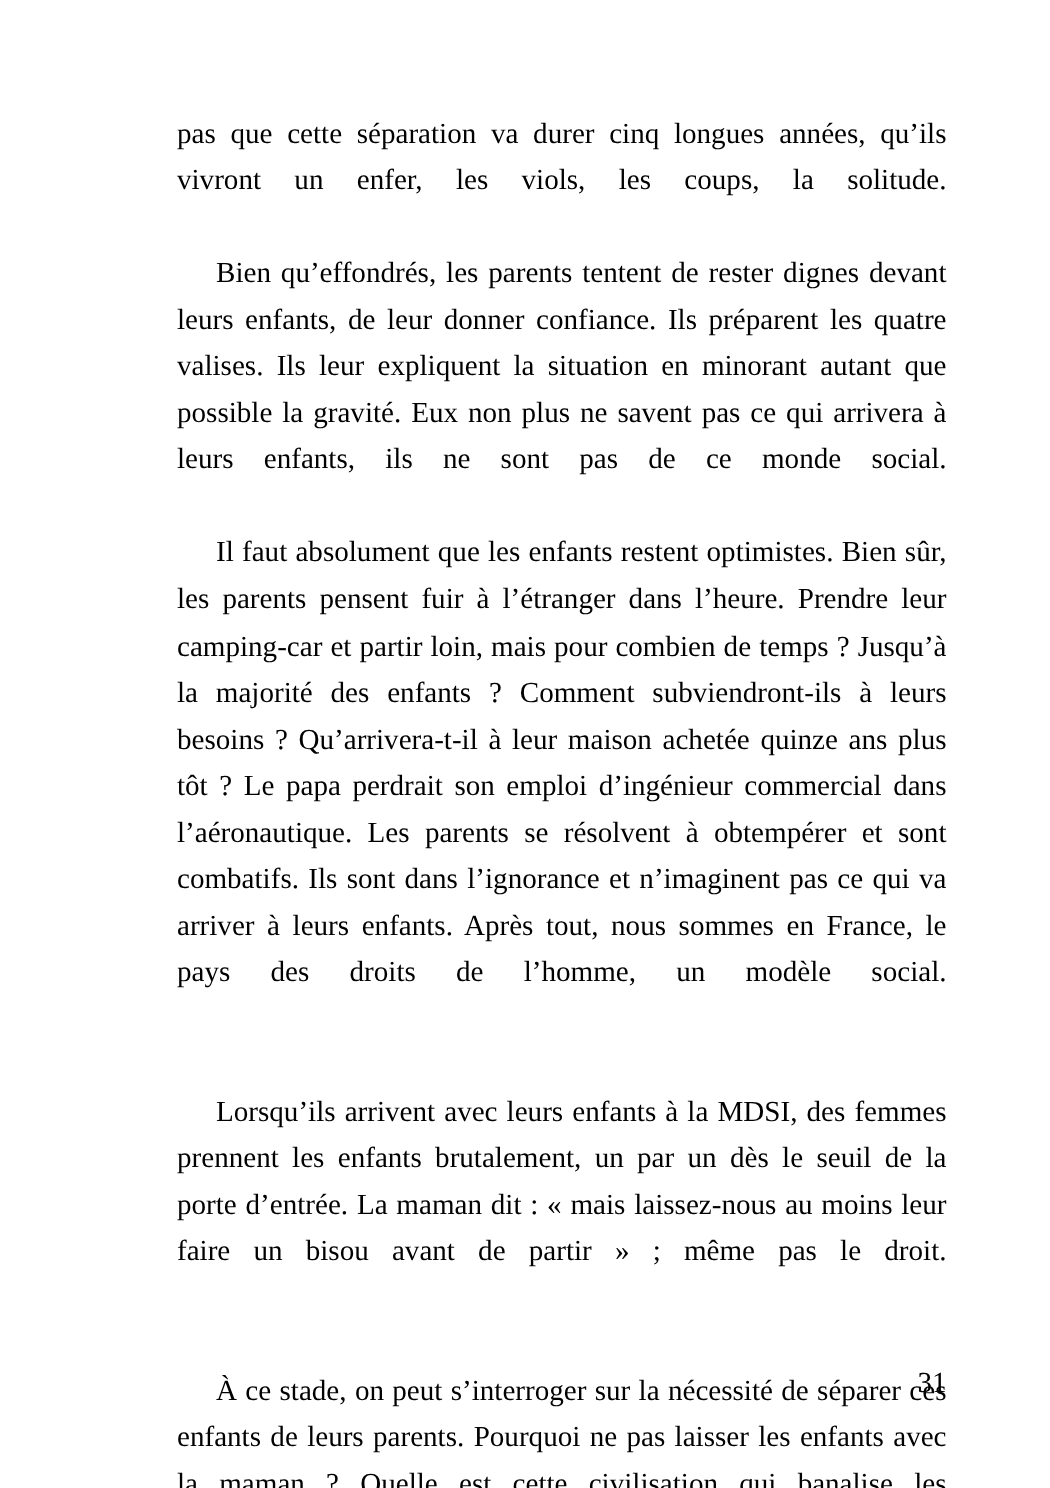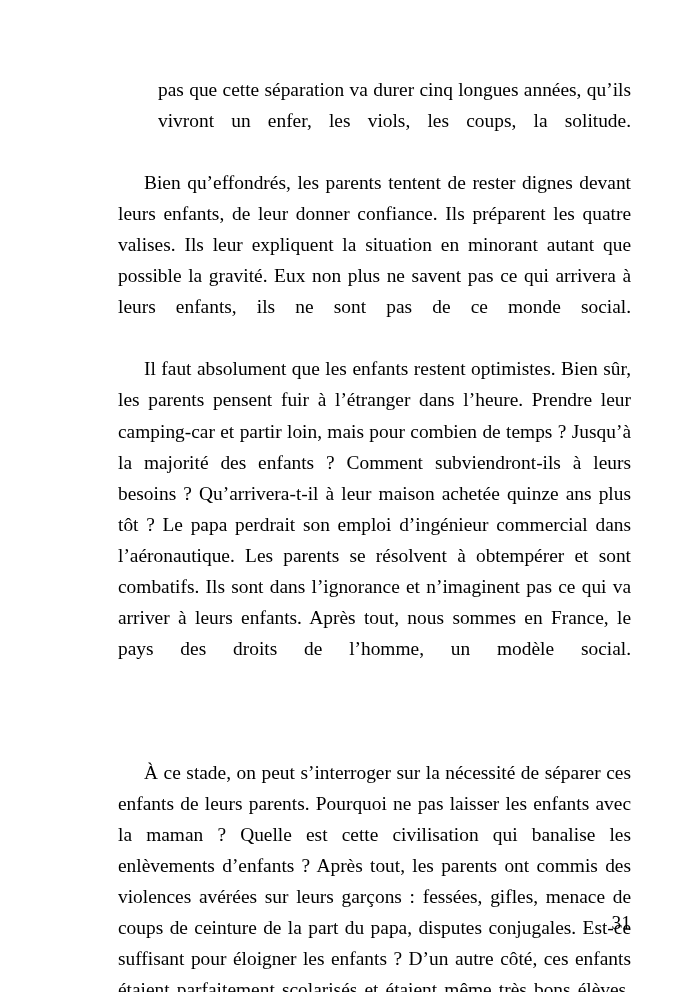--- a/index.html
+++ b/index.html
@@ -32,21 +32,20 @@
     text-align: justify;
     text-justify: inter-word;
     font-size: 19.4px;
     line-height: 31.05px;
     text-indent: 26px;
     hyphens: none;
     word-spacing: 0px;
   }
   .para.no-indent {
     text-indent: 0;
-    margin-left: 40px;
   }
   
   .para:after {
     content: "";
     display: inline-block;
     width: 100%;
   }
   .para-gap {
     height: 31px;
   }
@@ -66,20 +65,21 @@
 <div class="page">
 
   <div class="text-block">
 
     <p class="para no-indent">pas que cette séparation va durer cinq longues années, qu’ils vivront un enfer, les viols, les coups, la solitude.</p>
     <p class="para">Bien qu’effondrés, les parents tentent de rester dignes devant leurs enfants, de leur donner confiance. Ils préparent les quatre valises. Ils leur expliquent la situation en minorant autant que possible la gravité. Eux non plus ne savent pas ce qui arrivera à leurs enfants, ils ne sont pas de ce monde social.</p>
     <p class="para">Il faut absolument que les enfants restent optimistes. Bien sûr, les parents pensent fuir à l’étranger dans l’heure. Prendre leur camping-car et partir loin, mais pour combien de temps ? Jusqu’à la majorité des enfants ? Comment subviendront-ils à leurs besoins ? Qu’arrivera-t-il à leur maison achetée quinze ans plus tôt ? Le papa perdrait son emploi d’ingénieur commercial dans l’aéronautique. Les parents se résolvent à obtempérer et sont combatifs. Ils sont dans l’ignorance et n’imaginent pas ce qui va arriver à leurs enfants. Après tout, nous sommes en France, le pays des droits de l’homme, un modèle social.</p>
 
     <div class="para-gap"></div>
 
+    <p class="para">Lorsqu’ils arrivent avec leurs enfants à la MDSI, des femmes prennent les enfants brutalement, un par un dès le seuil de la porte d’entrée. La maman dit : « mais laissez-nous au moins leur faire un bisou avant de partir » ; même pas le droit.</p>
 
     <div class="para-gap"></div>
 
     <p class="para">À ce stade, on peut s’interroger sur la nécessité de séparer ces enfants de leurs parents. Pourquoi ne pas laisser les enfants avec la maman ? Quelle est cette civilisation qui banalise les enlèvements d’enfants ? Après tout, les parents ont commis des violences avérées sur leurs garçons : fessées, gifles, menace de coups de ceinture de la part du papa, disputes conjugales. Est-ce suffisant pour éloigner les enfants ? D’un autre côté, ces enfants étaient parfaitement scolarisés et étaient même très bons élèves,</p>
 
   </div>
 
   <div class="page-number">31</div>
 
 </div>

